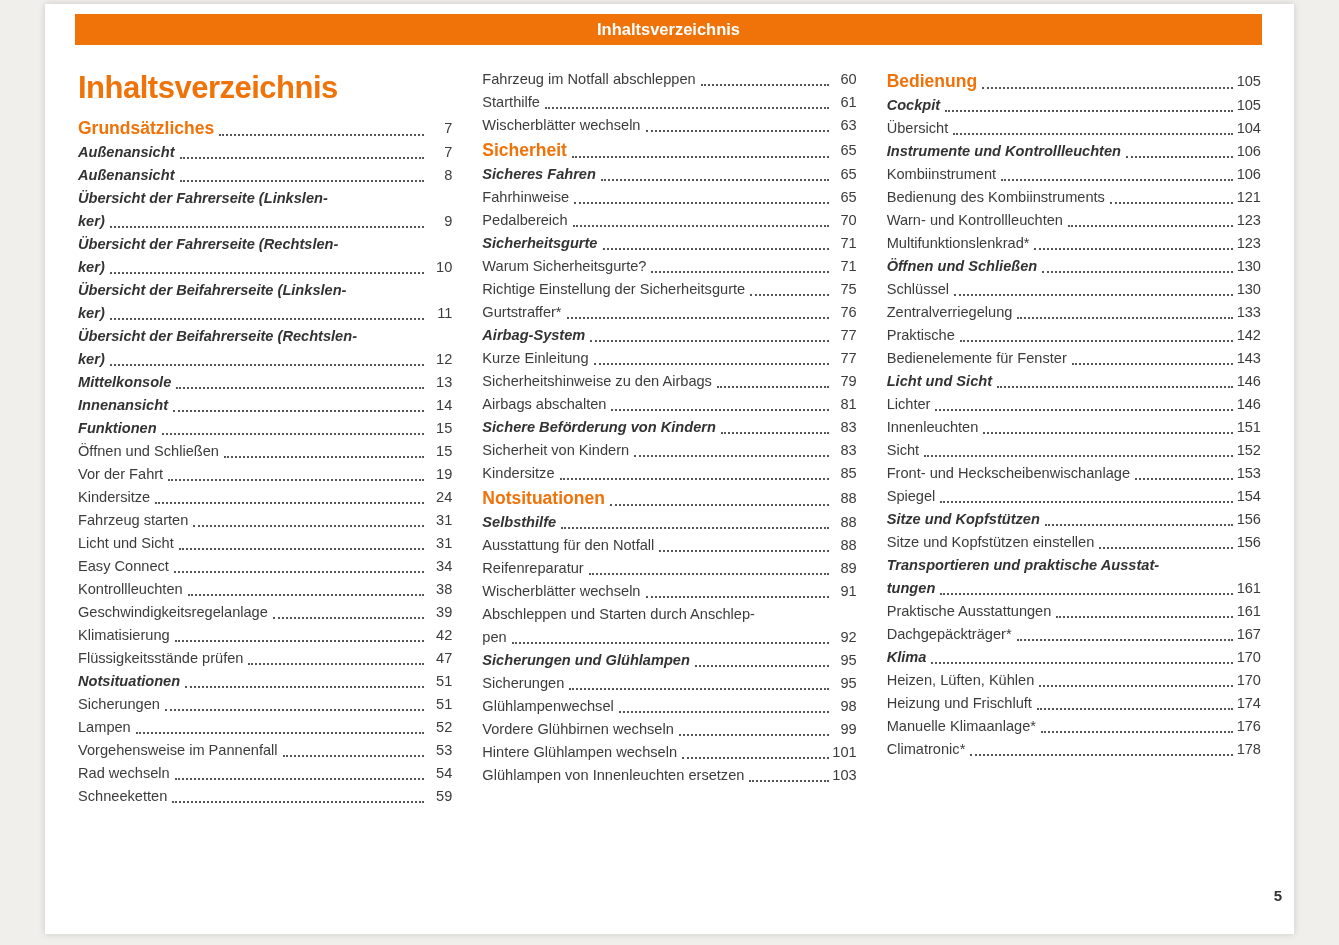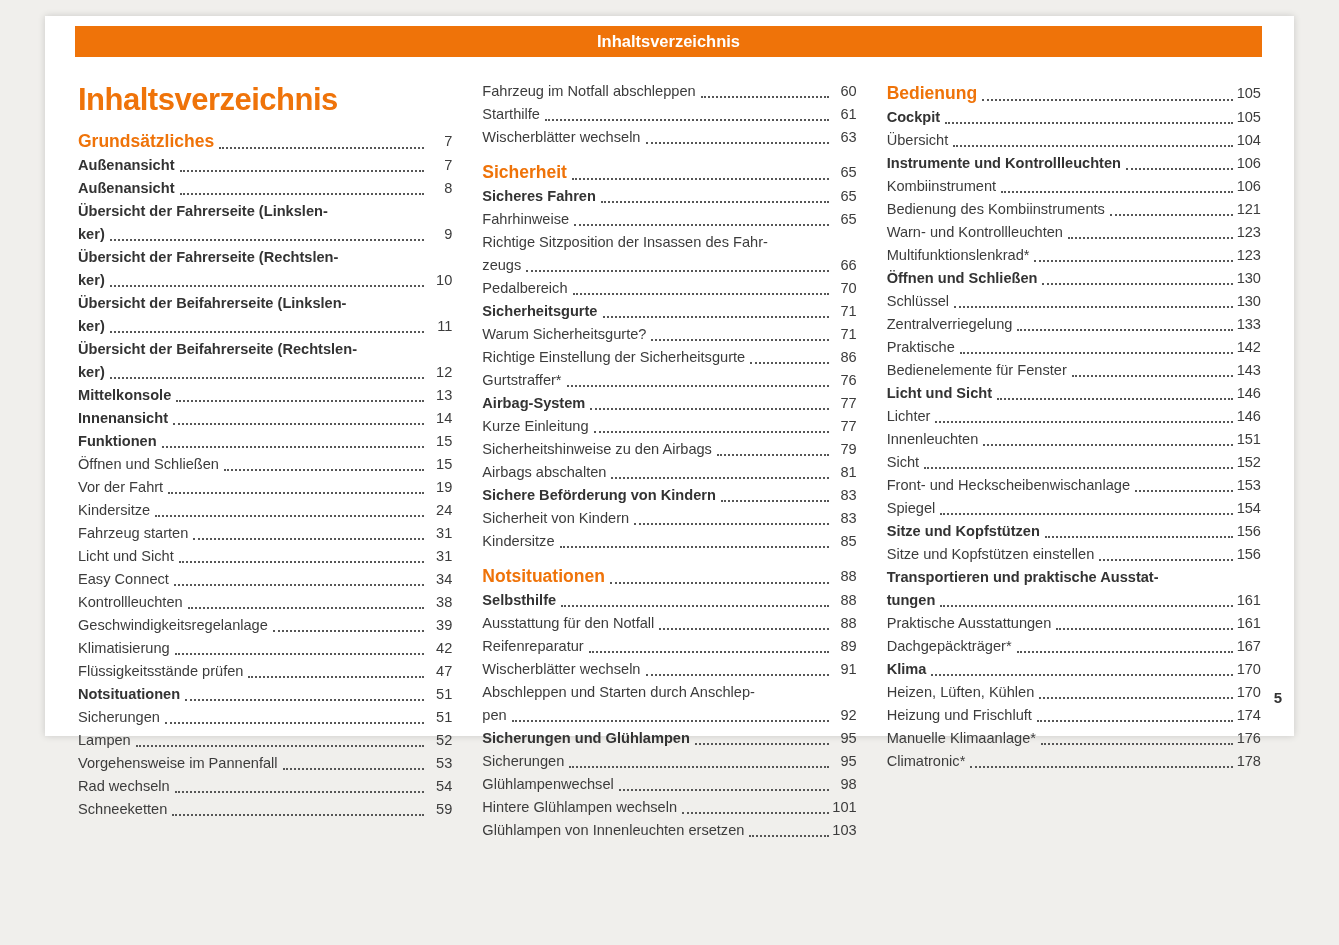--- a/index.html
+++ b/index.html
@@ -6,22 +6,22 @@
   * { box-sizing: border-box; }
   html, body { margin:0; padding:0; }
   body {
     width:1339px; height:945px;
     background:#F0EFEC;
     font-family:"Liberation Sans", sans-serif;
     position:relative;
     overflow:hidden;
   }
   .page {
-    position:absolute; left:45px; top:16px;
-    width:1249px; height:720px;
+    position:absolute; left:45px; top:4px;
+    width:1249px; height:930px;
     background:#ffffff;
     box-shadow:0 0 7px rgba(0,0,0,0.16);
   }
   .header-bar {
     position:absolute; top:10px; left:30px;
     width:1187px; height:31px;
     background:var(--accent);
     color:#ffffff; font-weight:bold; font-size:16.5px;
     display:flex; align-items:center; justify-content:center;
   }
@@ -38,22 +38,22 @@
   }
   .entry { color:var(--text); font-size:14.6px; line-height:23px; }
   .entry .row { display:flex; }
   .entry .t, .entry .l1 { white-space:nowrap; }
   .entry .dots { flex:1 1 auto; min-width:6px; margin:0 2px 0 5px; position:relative; }
   .entry .dots::after {
     content:""; position:absolute; left:0; right:0; bottom:5px;
     border-bottom:2px dotted #565656;
   }
   .entry .pg { min-width:26px; text-align:right; white-space:nowrap; }
-  .entry.bold .t, .entry.bold .l1 { font-weight:bold; color:#333333; }
-  .entry.section { margin-top:10px; }
+  .entry.bold .t, .entry.bold .l1 { font-weight:bold; color:#333333;font-style:italic; }
+  .entry.section { }
   .entry.section .row { line-height:26px;align-items:flex-end; }
   .entry.section .t { color:var(--accent); font-weight:bold; font-size:17.5px; }
   .entry.section:first-child { margin-top:0; }
   .footer {
     position:absolute; right:12px; bottom:30px;
     font-weight:bold; font-size:15px; color:#333333;
   }
 </style>
 </head>
 <body>
@@ -290,28 +290,20 @@
           </div>
         </div>
         <div class="entry normal">
           <div class="row">
             <span class="t">Fahrhinweise</span>
             <span class="dots"></span>
             <span class="pg">65</span>
           </div>
         </div>
         <div class="entry normal">
-          <div class="l1">Richtige Sitzposition der Insassen des Fahr-</div>
-          <div class="row">
-            <span class="t">zeugs</span>
-            <span class="dots"></span>
-            <span class="pg">66</span>
-          </div>
-        </div>
-        <div class="entry normal">
           <div class="row">
             <span class="t">Pedalbereich</span>
             <span class="dots"></span>
             <span class="pg">70</span>
           </div>
         </div>
         <div class="entry bold">
           <div class="row">
             <span class="t">Sicherheitsgurte</span>
             <span class="dots"></span>
@@ -322,21 +314,21 @@
           <div class="row">
             <span class="t">Warum Sicherheitsgurte?</span>
             <span class="dots"></span>
             <span class="pg">71</span>
           </div>
         </div>
         <div class="entry normal">
           <div class="row">
             <span class="t">Richtige Einstellung der Sicherheitsgurte</span>
             <span class="dots"></span>
-            <span class="pg">86</span>
+            <span class="pg">75</span>
           </div>
         </div>
         <div class="entry normal">
           <div class="row">
             <span class="t">Gurtstraffer*</span>
             <span class="dots"></span>
             <span class="pg">76</span>
           </div>
         </div>
         <div class="entry bold">
@@ -443,20 +435,27 @@
             <span class="t">Sicherungen</span>
             <span class="dots"></span>
             <span class="pg">95</span>
           </div>
         </div>
         <div class="entry normal">
           <div class="row">
             <span class="t">Glühlampenwechsel</span>
             <span class="dots"></span>
             <span class="pg">98</span>
+          </div>
+        </div>
+        <div class="entry normal">
+          <div class="row">
+            <span class="t">Vordere Glühbirnen wechseln</span>
+            <span class="dots"></span>
+            <span class="pg">99</span>
           </div>
         </div>
         <div class="entry normal">
           <div class="row">
             <span class="t">Hintere Glühlampen wechseln</span>
             <span class="dots"></span>
             <span class="pg">101</span>
           </div>
         </div>
         <div class="entry normal">

